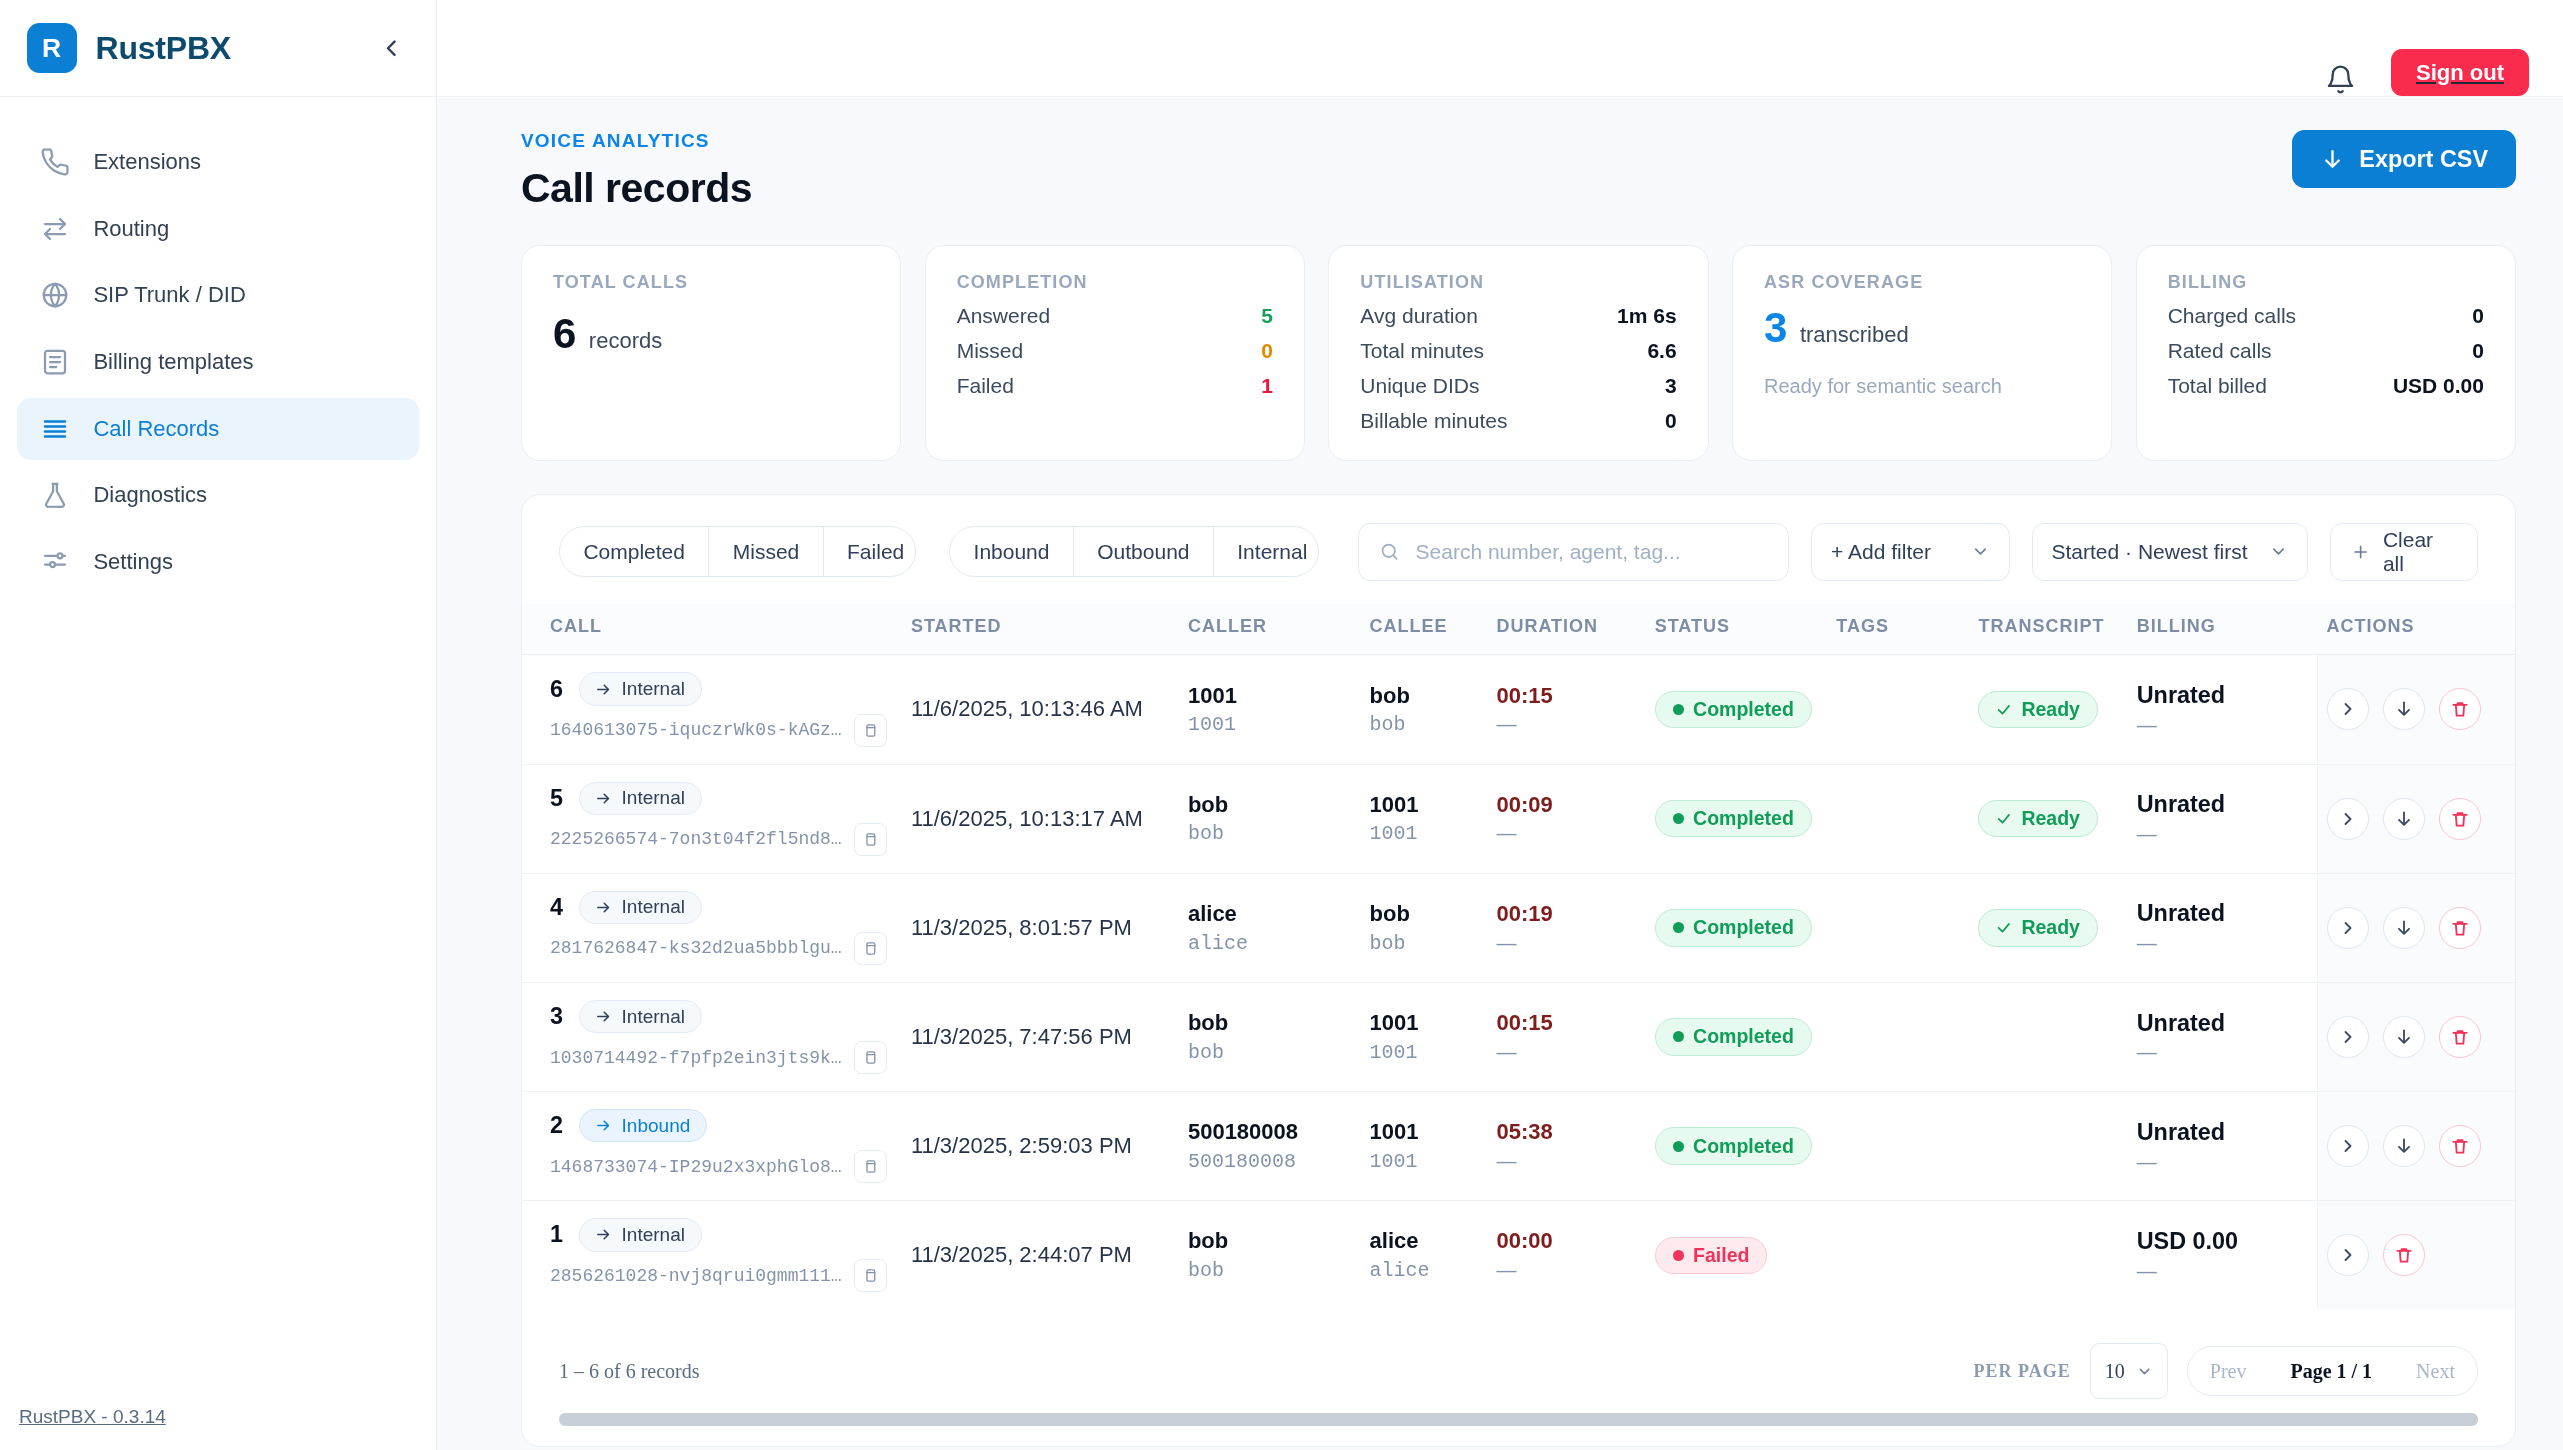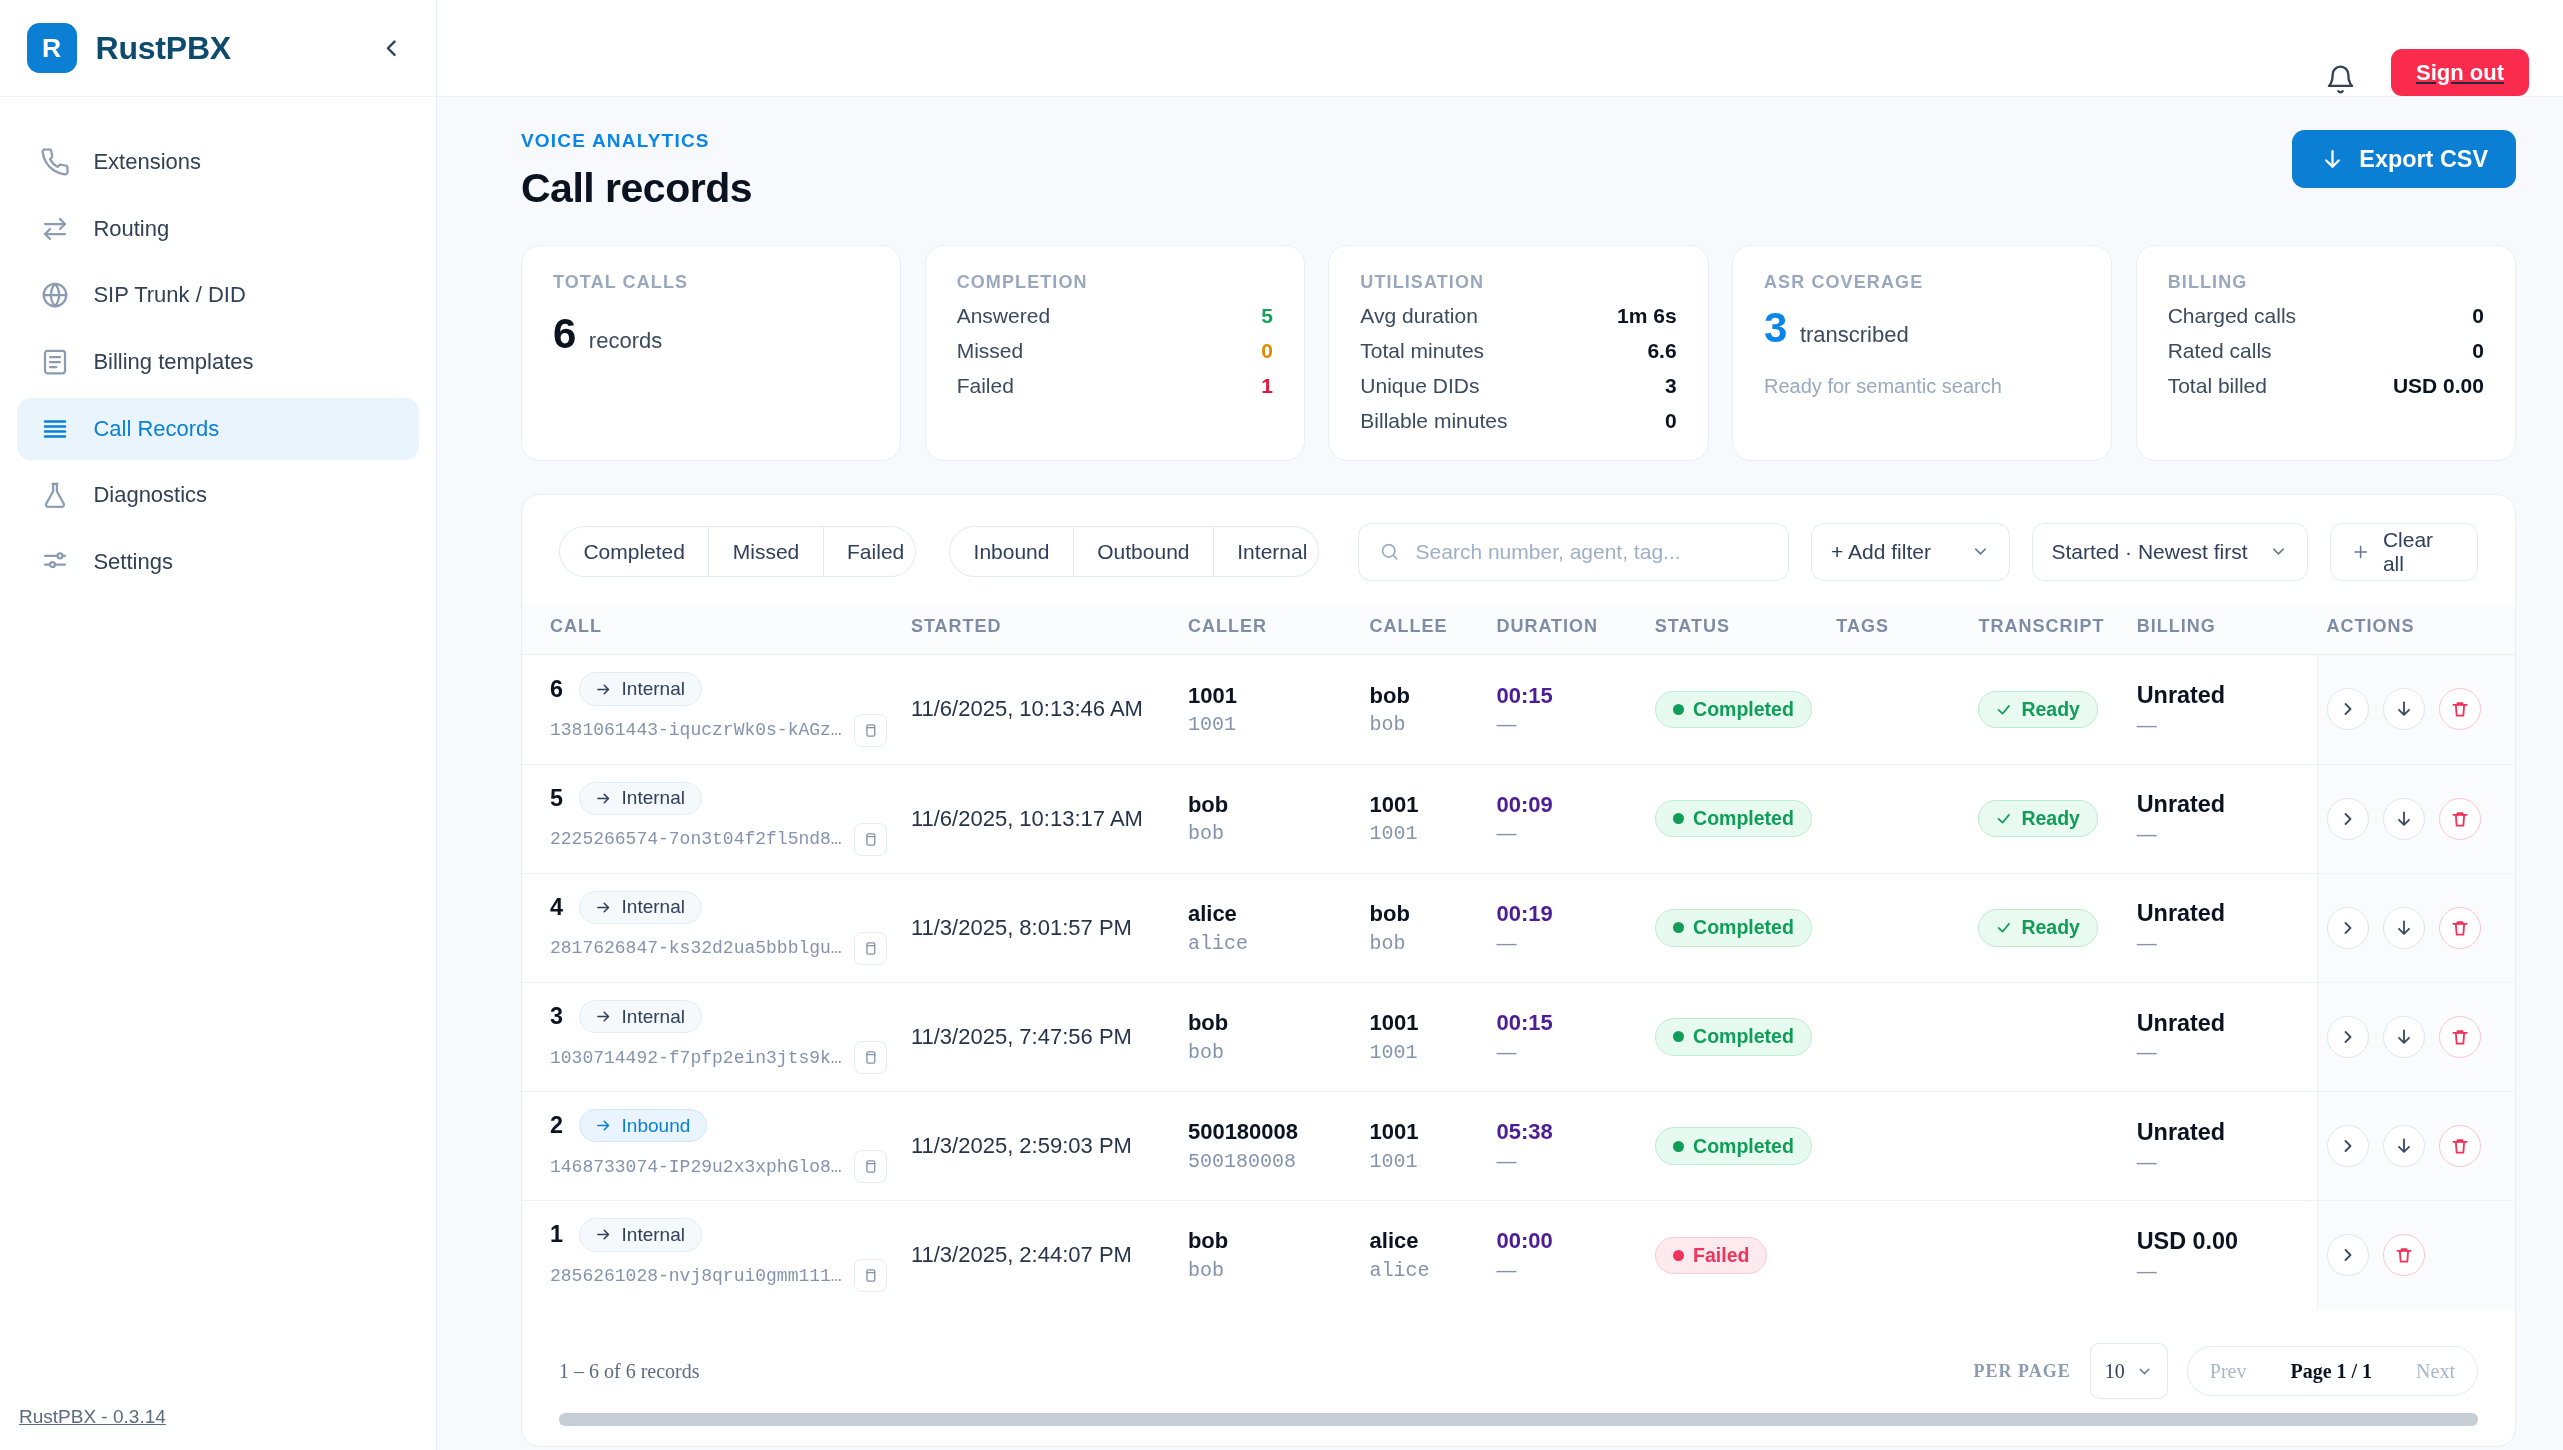--- a/index.html
+++ b/index.html
@@ -176,21 +176,21 @@
     overflow: hidden; text-overflow: ellipsis; max-width: 296px;
   }
   .copy-btn {
     width: 33px; height: 33px; border: 0.8px solid #e4ebf4; border-radius: 7.8px;
     background: #fff; display: flex; align-items: center; justify-content: center;
     color: #8493ab; flex: 0 0 33px;
   }
   .started { font-size: 22px; color: #26334a; }
   .two-line .top { font-size: 22px; font-weight: 700; color: #0b1220; }
   .two-line .sub { font-size: 20px; color: #8493ab; margin-top: 4.7px; font-family: "Liberation Mono","DejaVu Sans Mono",monospace; }
-  .dur .top { font-size: 22px; font-weight: 700; color: #4c1d95; }
+  .dur .top { font-size: 22px; font-weight: 700; color: #7f1d1d; }
   .dur .sub { font-size: 20px; color: #8493ab; margin-top: 4.7px; }
 
   .badge {
     display: inline-flex; align-items: center; gap: 9.4px;
     border-radius: 779px; padding: 6.2px 17px; font-size: 19.5px; font-weight: 700;
   }
   .badge .dot { width: 11px; height: 11px; border-radius: 50%; display: inline-block; }
   .badge.completed { background: #e6faf0; border: 0.8px solid #bdedd5; color: #0f9d58; }
   .badge.completed .dot { background: #0f9d58; }
   .badge.failed { background: #fdeaee; border: 0.8px solid #fbcad4; color: #f0335a; }
@@ -505,21 +505,21 @@
           <span>
                           <svg width="17" height="17" viewBox="0 0 24 24" fill="none" stroke="currentColor" stroke-width="2.2" stroke-linecap="round" stroke-linejoin="round">
                             <path d="M4 12h14"></path>
                             <polyline points="13 6 19 12 13 18"></polyline>
                           </svg>
                         </span>
                         <span>Internal</span>
         </span>
       </div>
       <div class="call-line2">
-        <span class="uuid">1381061443-iquczrWk0s-kAGz…</span>
+        <span class="uuid">1640613075-iquczrWk0s-kAGz…</span>
         <span class="copy-btn">
                         <svg width="17" height="17" viewBox="0 0 24 24" fill="none" stroke="currentColor" stroke-width="1.9" stroke-linecap="round" stroke-linejoin="round">
                           <rect x="7" y="4" width="11" height="16" rx="2"></rect>
                           <path d="M7 8h11"></path>
                         </svg>
                       </span>
       </div>
     </td>
     <td class="started">11/6/2025, 10:13:46 AM</td>
     <td class="two-line">

